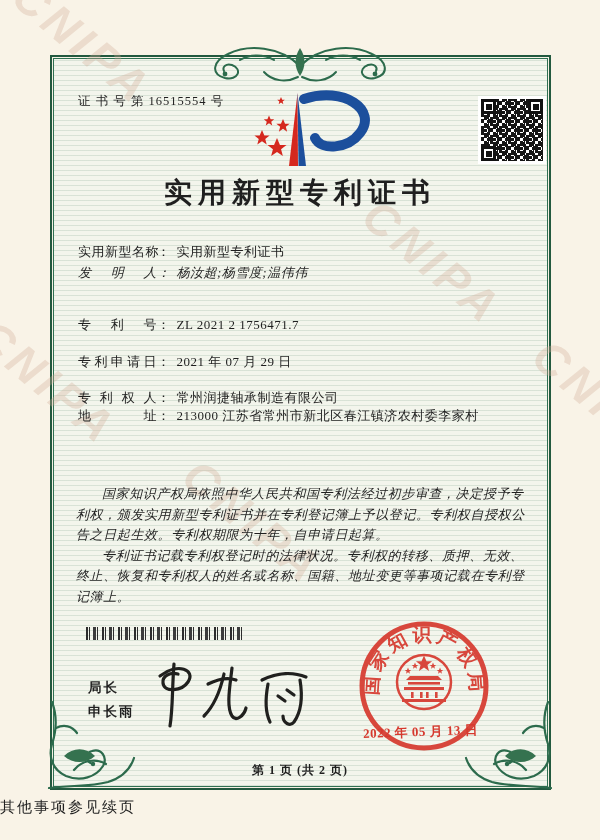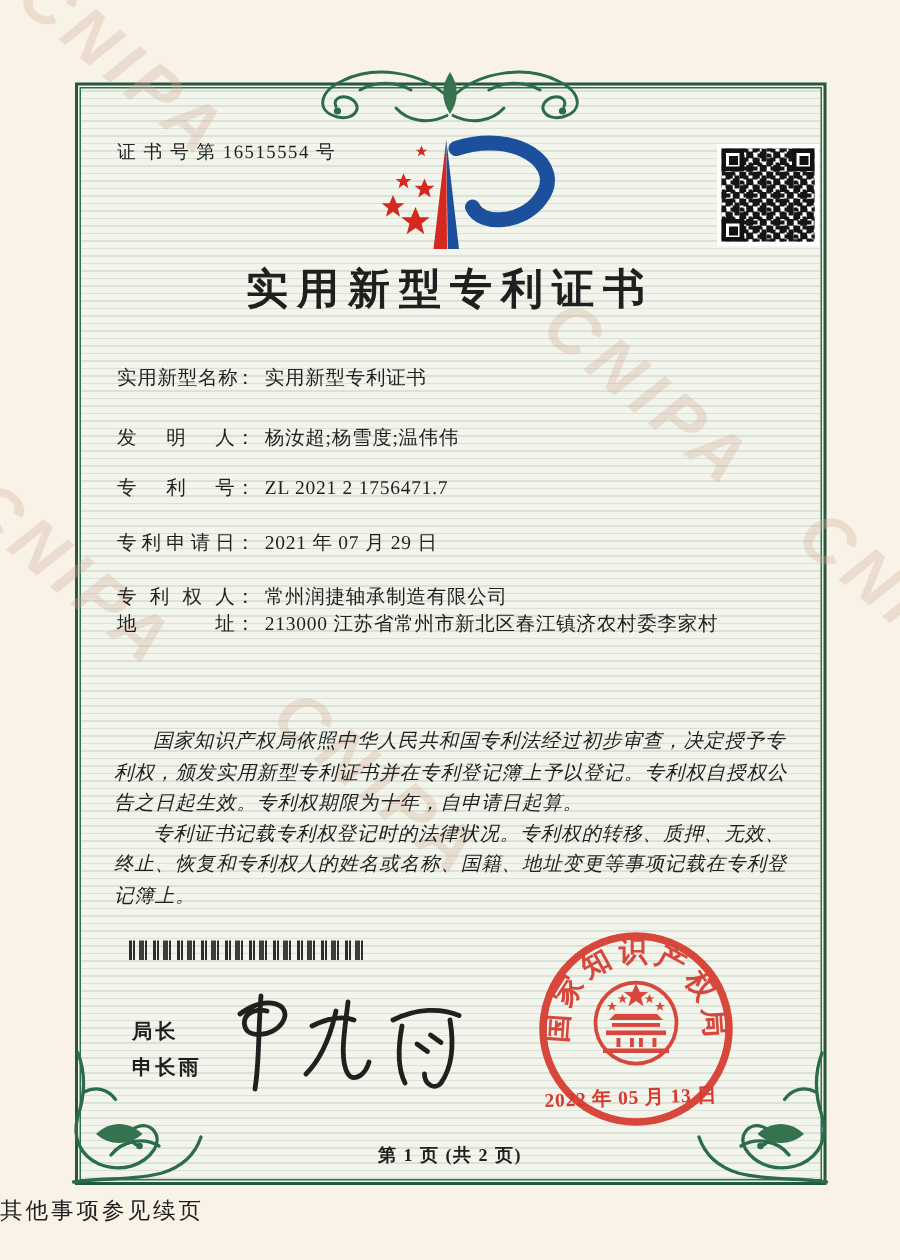--- a/index.html
+++ b/index.html
@@ -144,21 +144,21 @@
       <div class="qf tl"></div>
       <div class="qf tr"></div>
       <div class="qf bl"></div>
     </div>
 
     <div class="abs title">实用新型专利证书</div>
 
     <div class="abs frow" style="top:243px;">
       <span class="flbl">实用新型名称</span><span class="fcolon">：</span><span>实用新型专利证书</span>
     </div>
-    <div class="abs frow" style="top:283px;">
+    <div class="abs frow" style="top:264px;font-style:italic;">
       <span class="flbl">发明人</span><span class="fcolon">：</span><span>杨汝超;杨雪度;温伟伟</span>
     </div>
     <div class="abs frow" style="top:316px;">
       <span class="flbl">专利号</span><span class="fcolon">：</span><span>ZL 2021 2 1756471.7</span>
     </div>
     <div class="abs frow" style="top:353px;">
       <span class="flbl">专利申请日</span><span class="fcolon">：</span><span>2021 年 07 月 29 日</span>
     </div>
     <div class="abs frow" style="top:389px;">
       <span class="flbl">专利权人</span><span class="fcolon">：</span><span>常州润捷轴承制造有限公司</span>

